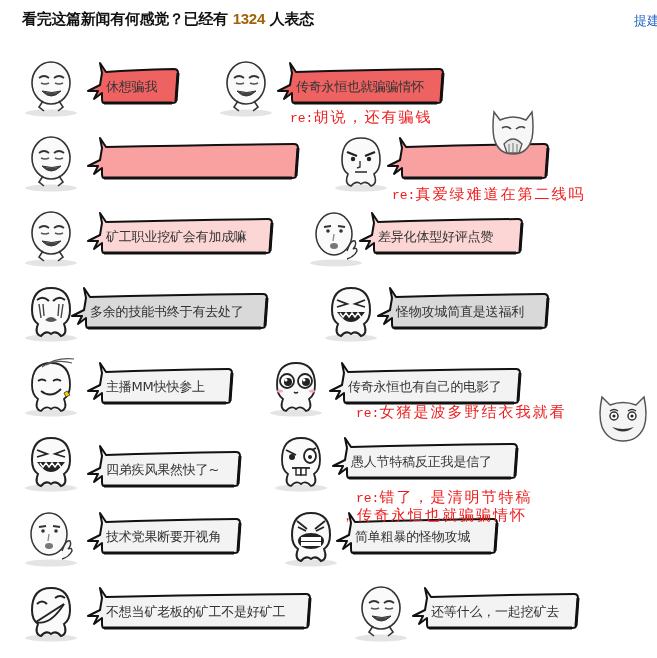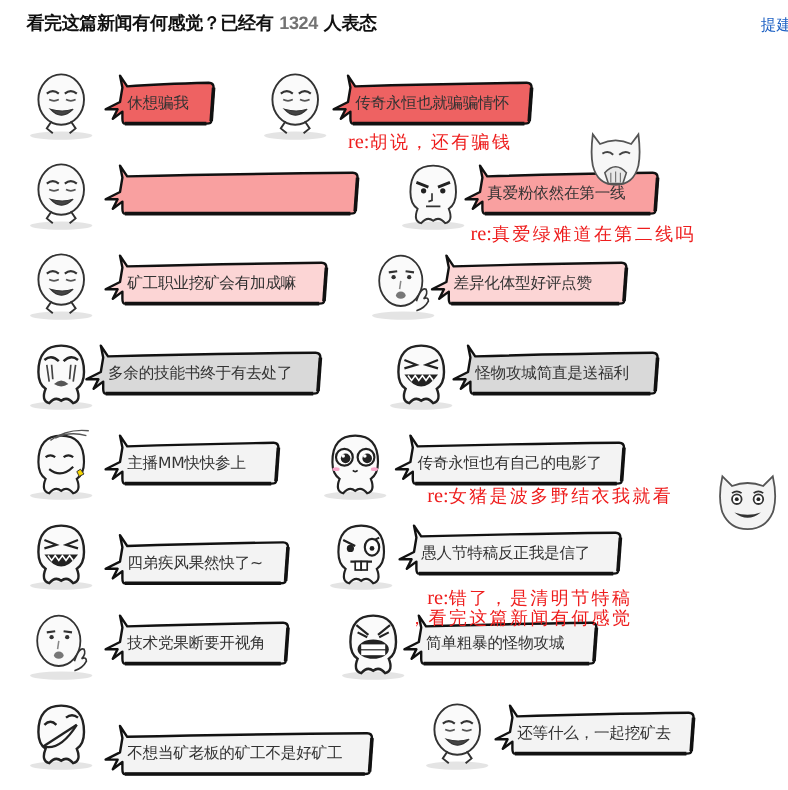--- a/index.html
+++ b/index.html
@@ -1,30 +1,30 @@
 <!DOCTYPE html>
 <html><head>
 <meta charset="utf-8">
 <style>
   html, body { margin:0; padding:0; background:#ffffff; }
   body { width:657px; height:658px; position:relative; overflow:hidden;
          font-family:"DejaVu Sans", "Liberation Sans", sans-serif; }
   .header { position:absolute; left:22px; top:10px; font-size:15px; font-weight:bold; color:#111; white-space:nowrap; letter-spacing:-0.3px; }
-  .header .count { color:#737373; font-family:"Liberation Sans", sans-serif; }
+  .header .count { color:#a16207; font-family:"Liberation Sans", sans-serif; }
   .suggest { position:absolute; left:634px; top:12px; font-size:13px; color:#1f62c4; white-space:nowrap; cursor:pointer; }
 
   .item { position:absolute; height:60px; }
   .face { position:absolute; width:62px; height:62px; }
   .face svg { width:62px; height:62px; display:block; }
   .bubble { position:absolute; height:34px; }
   .bubble svg.bg { position:absolute; left:0; top:0; overflow:visible; }
   .bubble .label { position:absolute; left:18px; top:0; height:34px; line-height:36px; font-size:13px; color:#333; white-space:nowrap; letter-spacing:-0.2px; }
 
   .reply { position:absolute; color:#ee1d1d; font-family:"DejaVu Serif", serif; font-size:15px; white-space:nowrap; letter-spacing:2px; }
-  .reply .re { font-family:Liberation Serif, serif; letter-spacing:0; font-size:17px; }
+  .reply .re { font-family:Liberation Mono, monospace; letter-spacing:0; font-size:13px; }
 </style>
 </head>
 <body>
 
 <div class="header">
   <span>看完这篇新闻有何感觉？已经有</span>
   <span class="count">1324</span>
   <span>人表态</span>
 </div>
 <div class="suggest">提建</div>
@@ -100,21 +100,20 @@
     <path d="M30 29 l0 6 l-3 1" stroke="#333" stroke-width="1.4" fill="none"></path>
     <path d="M25 40 h12" stroke="#333" stroke-width="1.6"></path>
         </svg>
       </div>
       <div class="bubble" style="left: 388px; top: 12px; width: 160px;">
         <svg class="bg" width="164" height="44" viewBox="0 -8 164 44" style="top:-8px">
     <path d="M14 4 L12 -6 L18 3 Q80 1 156 0 Q160 0 160 4 L158 32 Q158 34 154 34 L16 34 Q14 34 14 30 L14 24 L6 30 L10 22 L0 22 L12 16 Z" fill="#f9a0a0" stroke="#111" stroke-width="2" stroke-linejoin="round"></path>
     <path d="M16 34 L154 34" stroke="#111" stroke-width="3"></path>
     <path d="M160 4 L158 32" stroke="#111" stroke-width="3"></path>
   </svg>
-        <span class="label">真爱粉依然在第一线</span>
       </div>
     </div>
     <div class="item" style="left: 0px; top: 207px;">
       <div class="face" style="left: 20px; top: 0px;">
         <svg viewBox="0 0 62 62">
           <ellipse cx="31" cy="56" rx="26" ry="3.5" fill="#e4e4e4"></ellipse>
     <ellipse cx="31" cy="26" rx="19" ry="21" fill="#fafafa" stroke="#333" stroke-width="1.6"></ellipse>
     <path d="M19 21 q5 -4 10 0 M34 21 q5 -4 10 0" stroke="#333" stroke-width="1.8" fill="none"></path>
     <path d="M21 26 q4 2 8 0 M35 26 q4 2 8 0" stroke="#555" stroke-width="1.4" fill="none"></path>
     <path d="M22 34 q9 10 19 0 q-9 3 -19 0z" fill="#444" stroke="#333" stroke-width="1"></path>
@@ -322,21 +321,21 @@
     <div class="item" style="left: 0px; top: 582px;">
       <div class="face" style="left: 20px; top: 0px;">
         <svg viewBox="0 0 62 62">
           <ellipse cx="31" cy="56" rx="26" ry="3.5" fill="#e4e4e4"></ellipse>
     <path d="M12 28 q0 -22 19 -22 q19 0 19 22 q0 10 -6 14 q4 10 -3 12 q-5 -6 -10 -2 q-5 -4 -10 2 q-7 -2 -3 -12 q-6 -4 -6 -14z" fill="#fafafa" stroke="#222" stroke-width="2"></path>
     <path d="M17 22 q5 -5 10 0 M35 16 q5 -4 10 0" stroke="#222" stroke-width="2" fill="none"></path>
     <path d="M16 40 l28 -18" stroke="#222" stroke-width="2"></path>
     <path d="M16 40 q14 4 28 -18" stroke="#222" stroke-width="1.8" fill="none"></path>
         </svg>
       </div>
-      <div class="bubble" style="left: 88px; top: 12px; width: 222px; margin-top: 17px;">
+      <div class="bubble" style="left: 88px; top: 12px; width: 222px;">
         <svg class="bg" width="226" height="44" viewBox="0 -8 226 44" style="top:-8px">
     <path d="M14 4 L12 -6 L18 3 Q111 1 218 0 Q222 0 222 4 L220 32 Q220 34 216 34 L16 34 Q14 34 14 30 L14 24 L6 30 L10 22 L0 22 L12 16 Z" fill="#f3f3f3" stroke="#111" stroke-width="2" stroke-linejoin="round"></path>
     <path d="M16 34 L216 34" stroke="#111" stroke-width="3"></path>
     <path d="M222 4 L220 32" stroke="#111" stroke-width="3"></path>
   </svg>
         <span class="label">不想当矿老板的矿工不是好矿工</span>
       </div>
     </div>
     <div class="item" style="left: 0px; top: 582px;">
       <div class="face" style="left: 350px; top: 0px;">
@@ -387,13 +386,13 @@
     <circle cx="40" cy="31" r="4" fill="#fff" stroke="#333" stroke-width="1.5"></circle>
       <circle cx="40" cy="31" r="1.6" fill="#222"></circle>
     <path d="M18 26 q4 -3 8 0 M36 26 q4 -3 8 0" stroke="#333" stroke-width="1.4" fill="none"></path>
     <path d="M20 42 q11 9 22 0 q-11 4 -22 0z" fill="#333"></path>
   </svg>
 </div>
 
 <div class="reply" style="left:356px; top:488px;">
   <span class="re">re:</span><span>错了，是清明节特稿</span>
 </div>
-<div class="reply" style="left:340px; top:506px;">，看完这篇新闻有何感觉</div>
+<div class="reply" style="left:340px; top:506px;">，传奇永恒也就骗骗情怀</div>
 
 </body></html>

